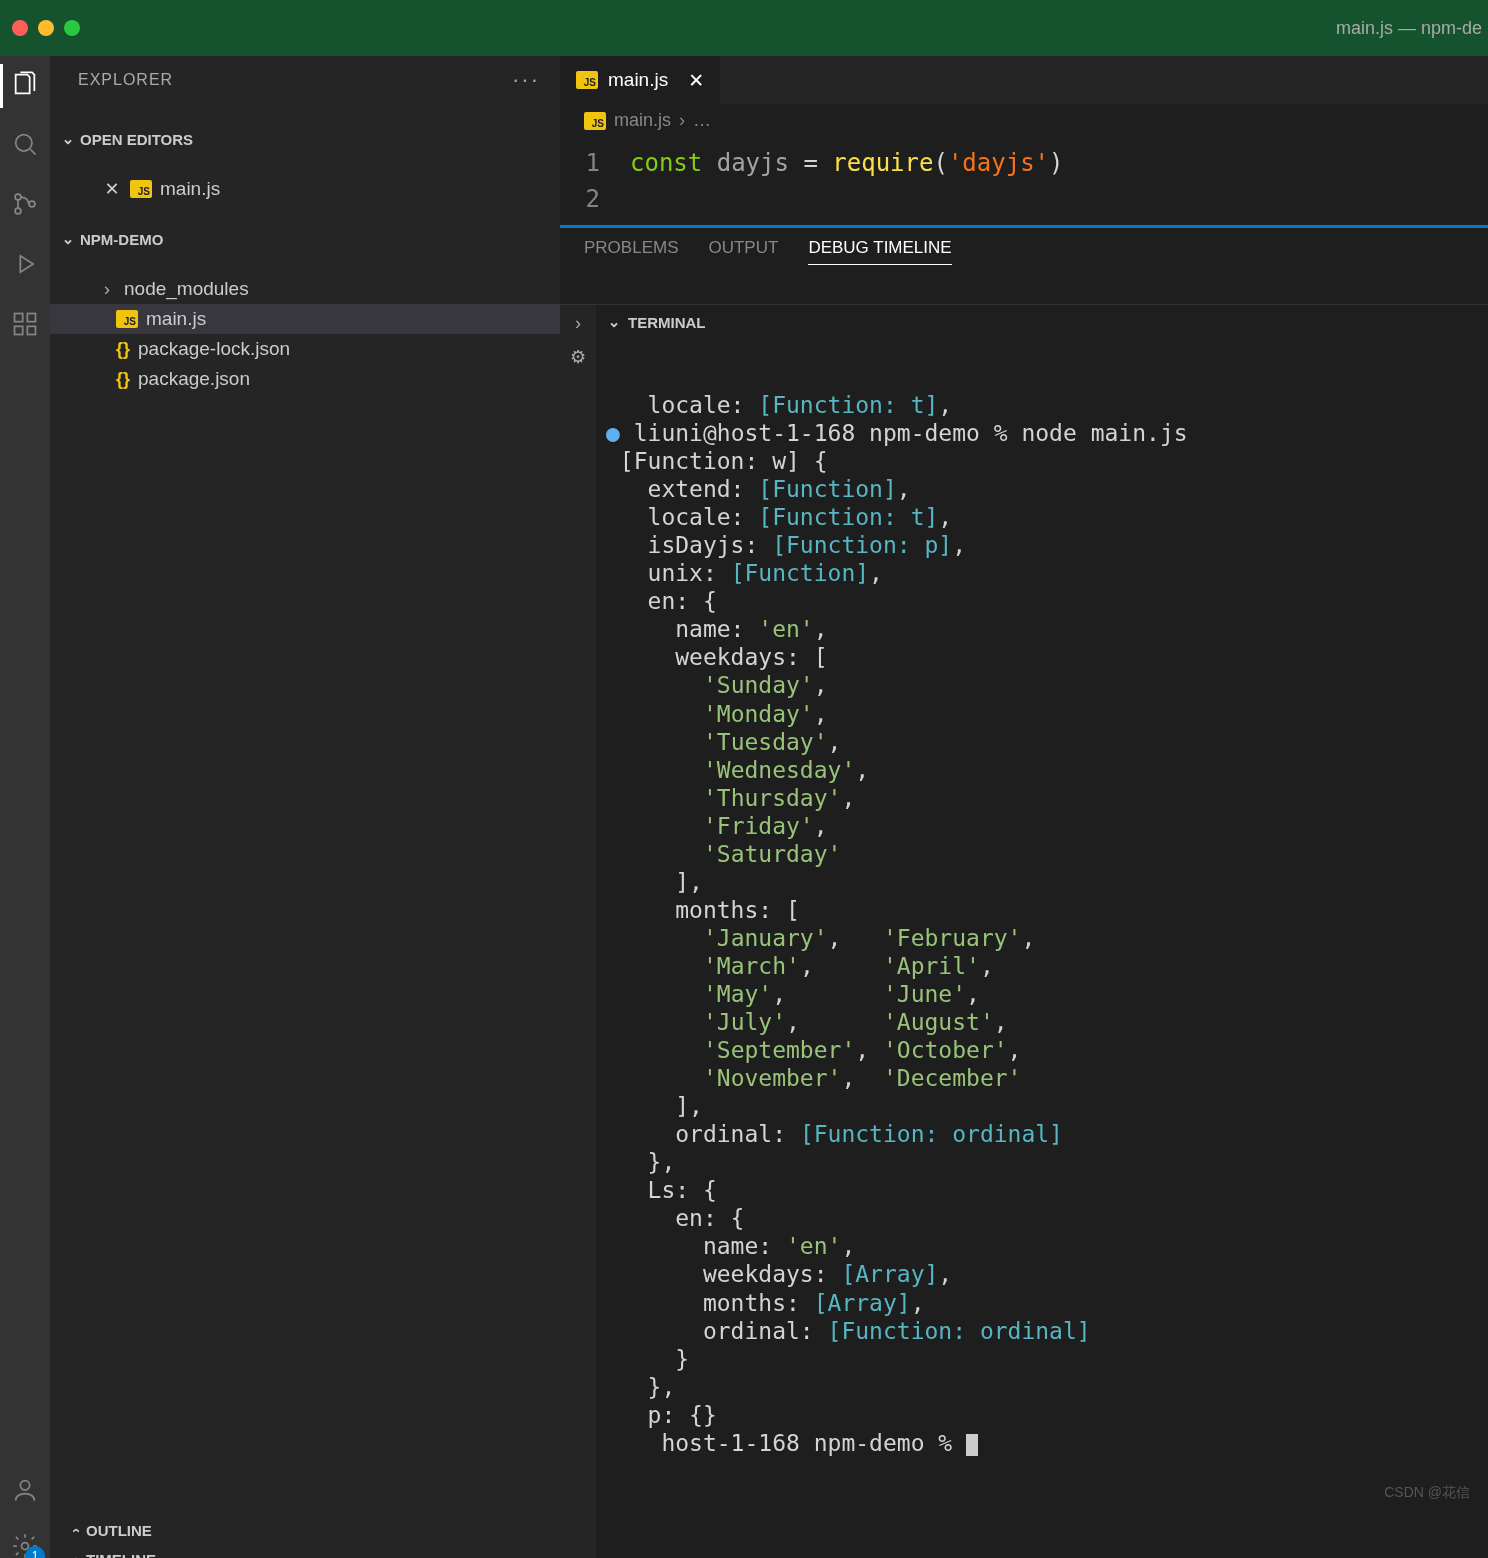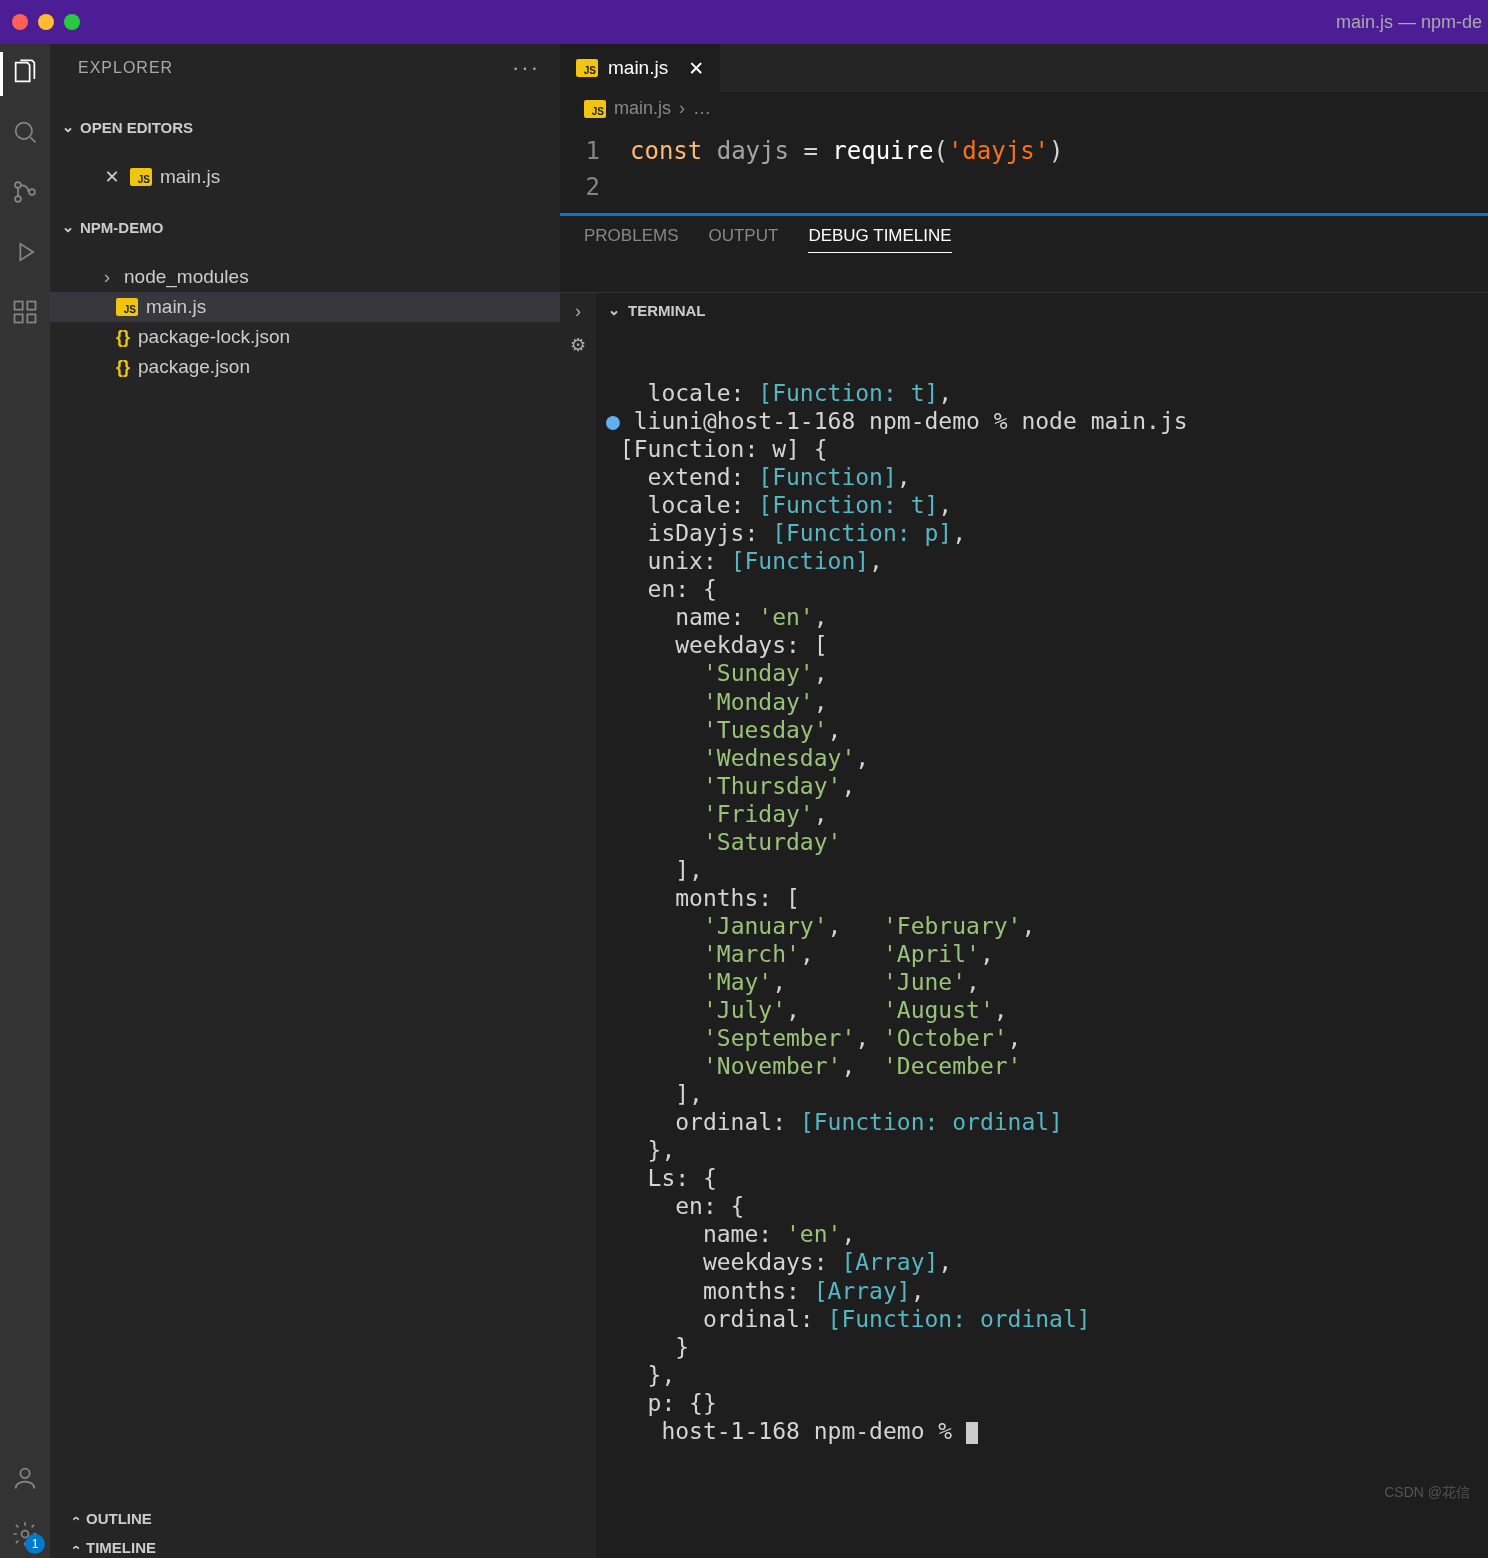--- a/index.html
+++ b/index.html
@@ -6,22 +6,22 @@
 body {
   font-family: -apple-system, "Helvetica Neue", Arial, sans-serif;
   background: #1e1e1e;
   color: #cccccc;
   width: 1488px;
   height: 1558px;
   overflow: hidden;
   font-size: 18px;
 }
 .titlebar {
-  height: 44px;
-  background: #4c1d95;
+  height: 56px;
+  background: #14532d;
   display: flex;
   align-items: center;
   padding: 0 12px;
   position: relative;
 }
 .traffic-lights { display: flex; gap: 10px; }
 .traffic-light { width: 16px; height: 16px; border-radius: 50%; }
 .tl-red { background: #ff5f57; }
 .tl-yellow { background: #febc2e; }
 .tl-green { background: #28c840; }
@@ -178,23 +178,23 @@
 }
 .code-line { display: flex; }
 .line-number {
   width: 70px;
   text-align: right;
   color: #858585;
   padding-right: 30px;
   user-select: none;
 }
 .code-content { white-space: pre; }
-.tok-const { color: #fdba74; }
+.tok-const { color: #84cc16; }
 .tok-var { color: #a3a3a3; }
-.tok-func { color: #ffffff; }
+.tok-func { color: #fde047; }
 .tok-string { color: #f97316; }
 .tok-default { color: #d4d4d4; }
 .tok-obj { color: #4ec9b0; }
 .panel-divider { height: 3px; background: #007acc; }
 .panel {
   flex: 1;
   display: flex;
   flex-direction: column;
   background: #1e1e1e;
   min-height: 0;

